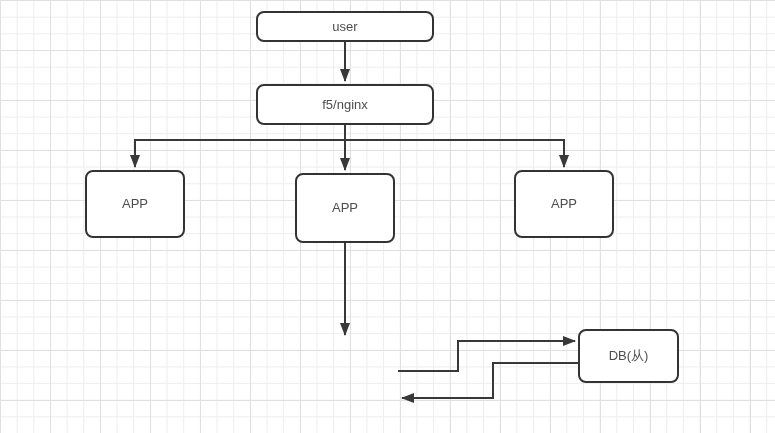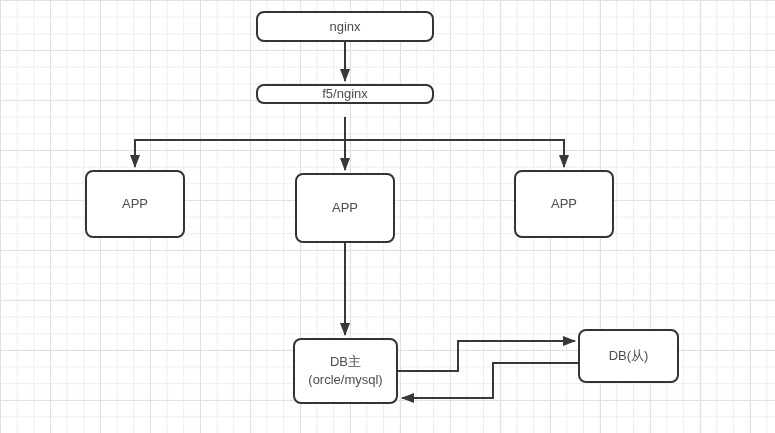--- a/index.html
+++ b/index.html
@@ -53,21 +53,21 @@
     flex-direction: column;
     align-items: center;
     justify-content: center;
     color: var(--text);
     font-size: 13px;
     line-height: 1.35;
     text-align: center;
     cursor: default;
   }
   #n-user      { left: 256px; top: 11px;  width: 178px; height: 31px; }
-  #n-lb        { left: 256px; top: 84px;  width: 178px; height: 20px; }
+  #n-lb        { left: 256px; top: 84px;  width: 178px; height: 41px; }
   #n-app-left  { left: 85px;  top: 170px; width: 100px; height: 68px; }
   #n-app-mid   { left: 295px; top: 173px; width: 100px; height: 70px; }
   #n-app-right { left: 514px; top: 170px; width: 100px; height: 68px; }
   #n-db-master { left: 293px; top: 338px; width: 105px; height: 66px; }
   #n-db-slave  { left: 578px; top: 329px; width: 101px; height: 54px; }
 </style>
 </head>
 <body>
 
 <div class="canvas">
@@ -81,41 +81,37 @@
     <path class="edge" d="M345,42 V81" marker-end="url(#arr)"></path>
     <path class="edge" d="M345,117 V170" marker-end="url(#arr)"></path>
     <path class="edge" d="M345,140 H135 V167" marker-end="url(#arr)"></path>
     <path class="edge" d="M345,140 H564 V167" marker-end="url(#arr)"></path>
     <path class="edge" d="M345,243 V335" marker-end="url(#arr)"></path>
     <path class="edge" d="M398,371 H458 V341 H575" marker-end="url(#arr)"></path>
     <path class="edge" d="M578,363 H493 V398 H402" marker-end="url(#arr)"></path>
   </svg>
 
   <div class="node" id="n-user">
-    <span>nginx</span>
+    <span>user</span>
   </div>
 
   <div class="node" id="n-lb">
     <span>f5/nginx</span>
   </div>
 
   <div class="node" id="n-app-left">
     <span>APP</span>
   </div>
 
   <div class="node" id="n-app-mid">
     <span>APP</span>
   </div>
 
   <div class="node" id="n-app-right">
     <span>APP</span>
   </div>
 
-  <div class="node" id="n-db-master">
-    <span>DB主</span>
-    <span>(orcle/mysql)</span>
-  </div>
 
   <div class="node" id="n-db-slave">
     <span>DB(从)</span>
   </div>
 
 </div>
 
 </body></html>

